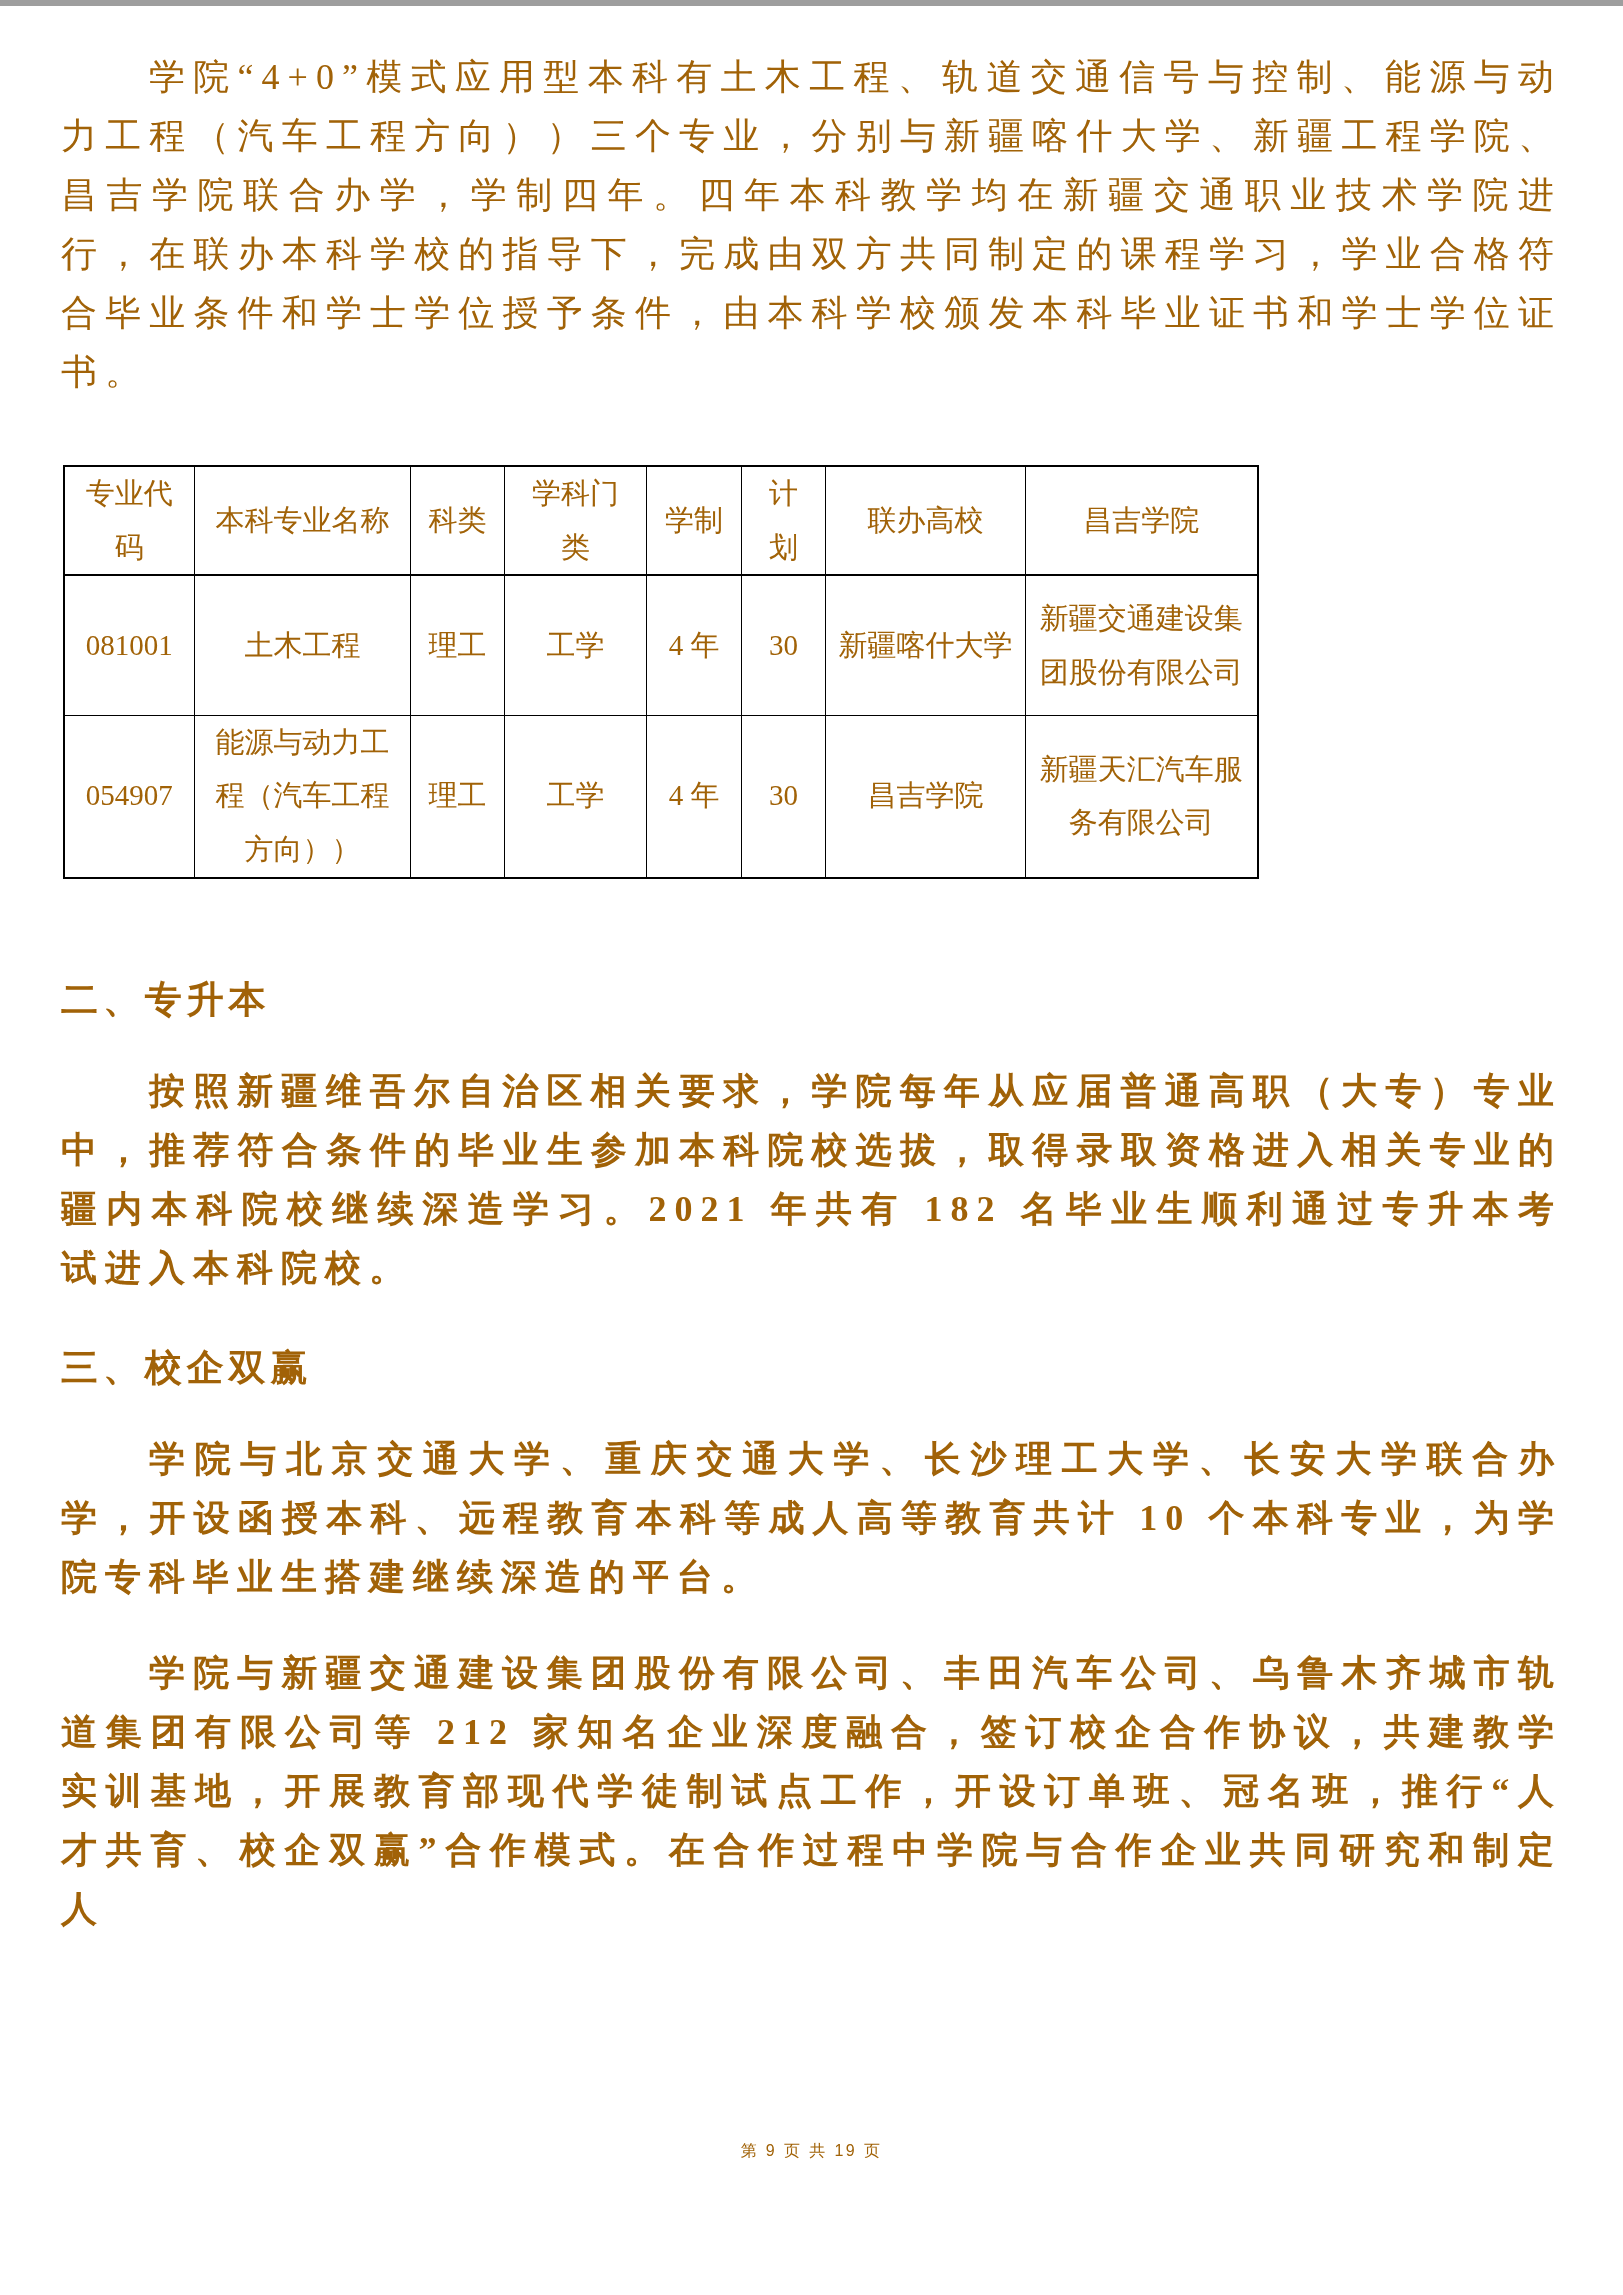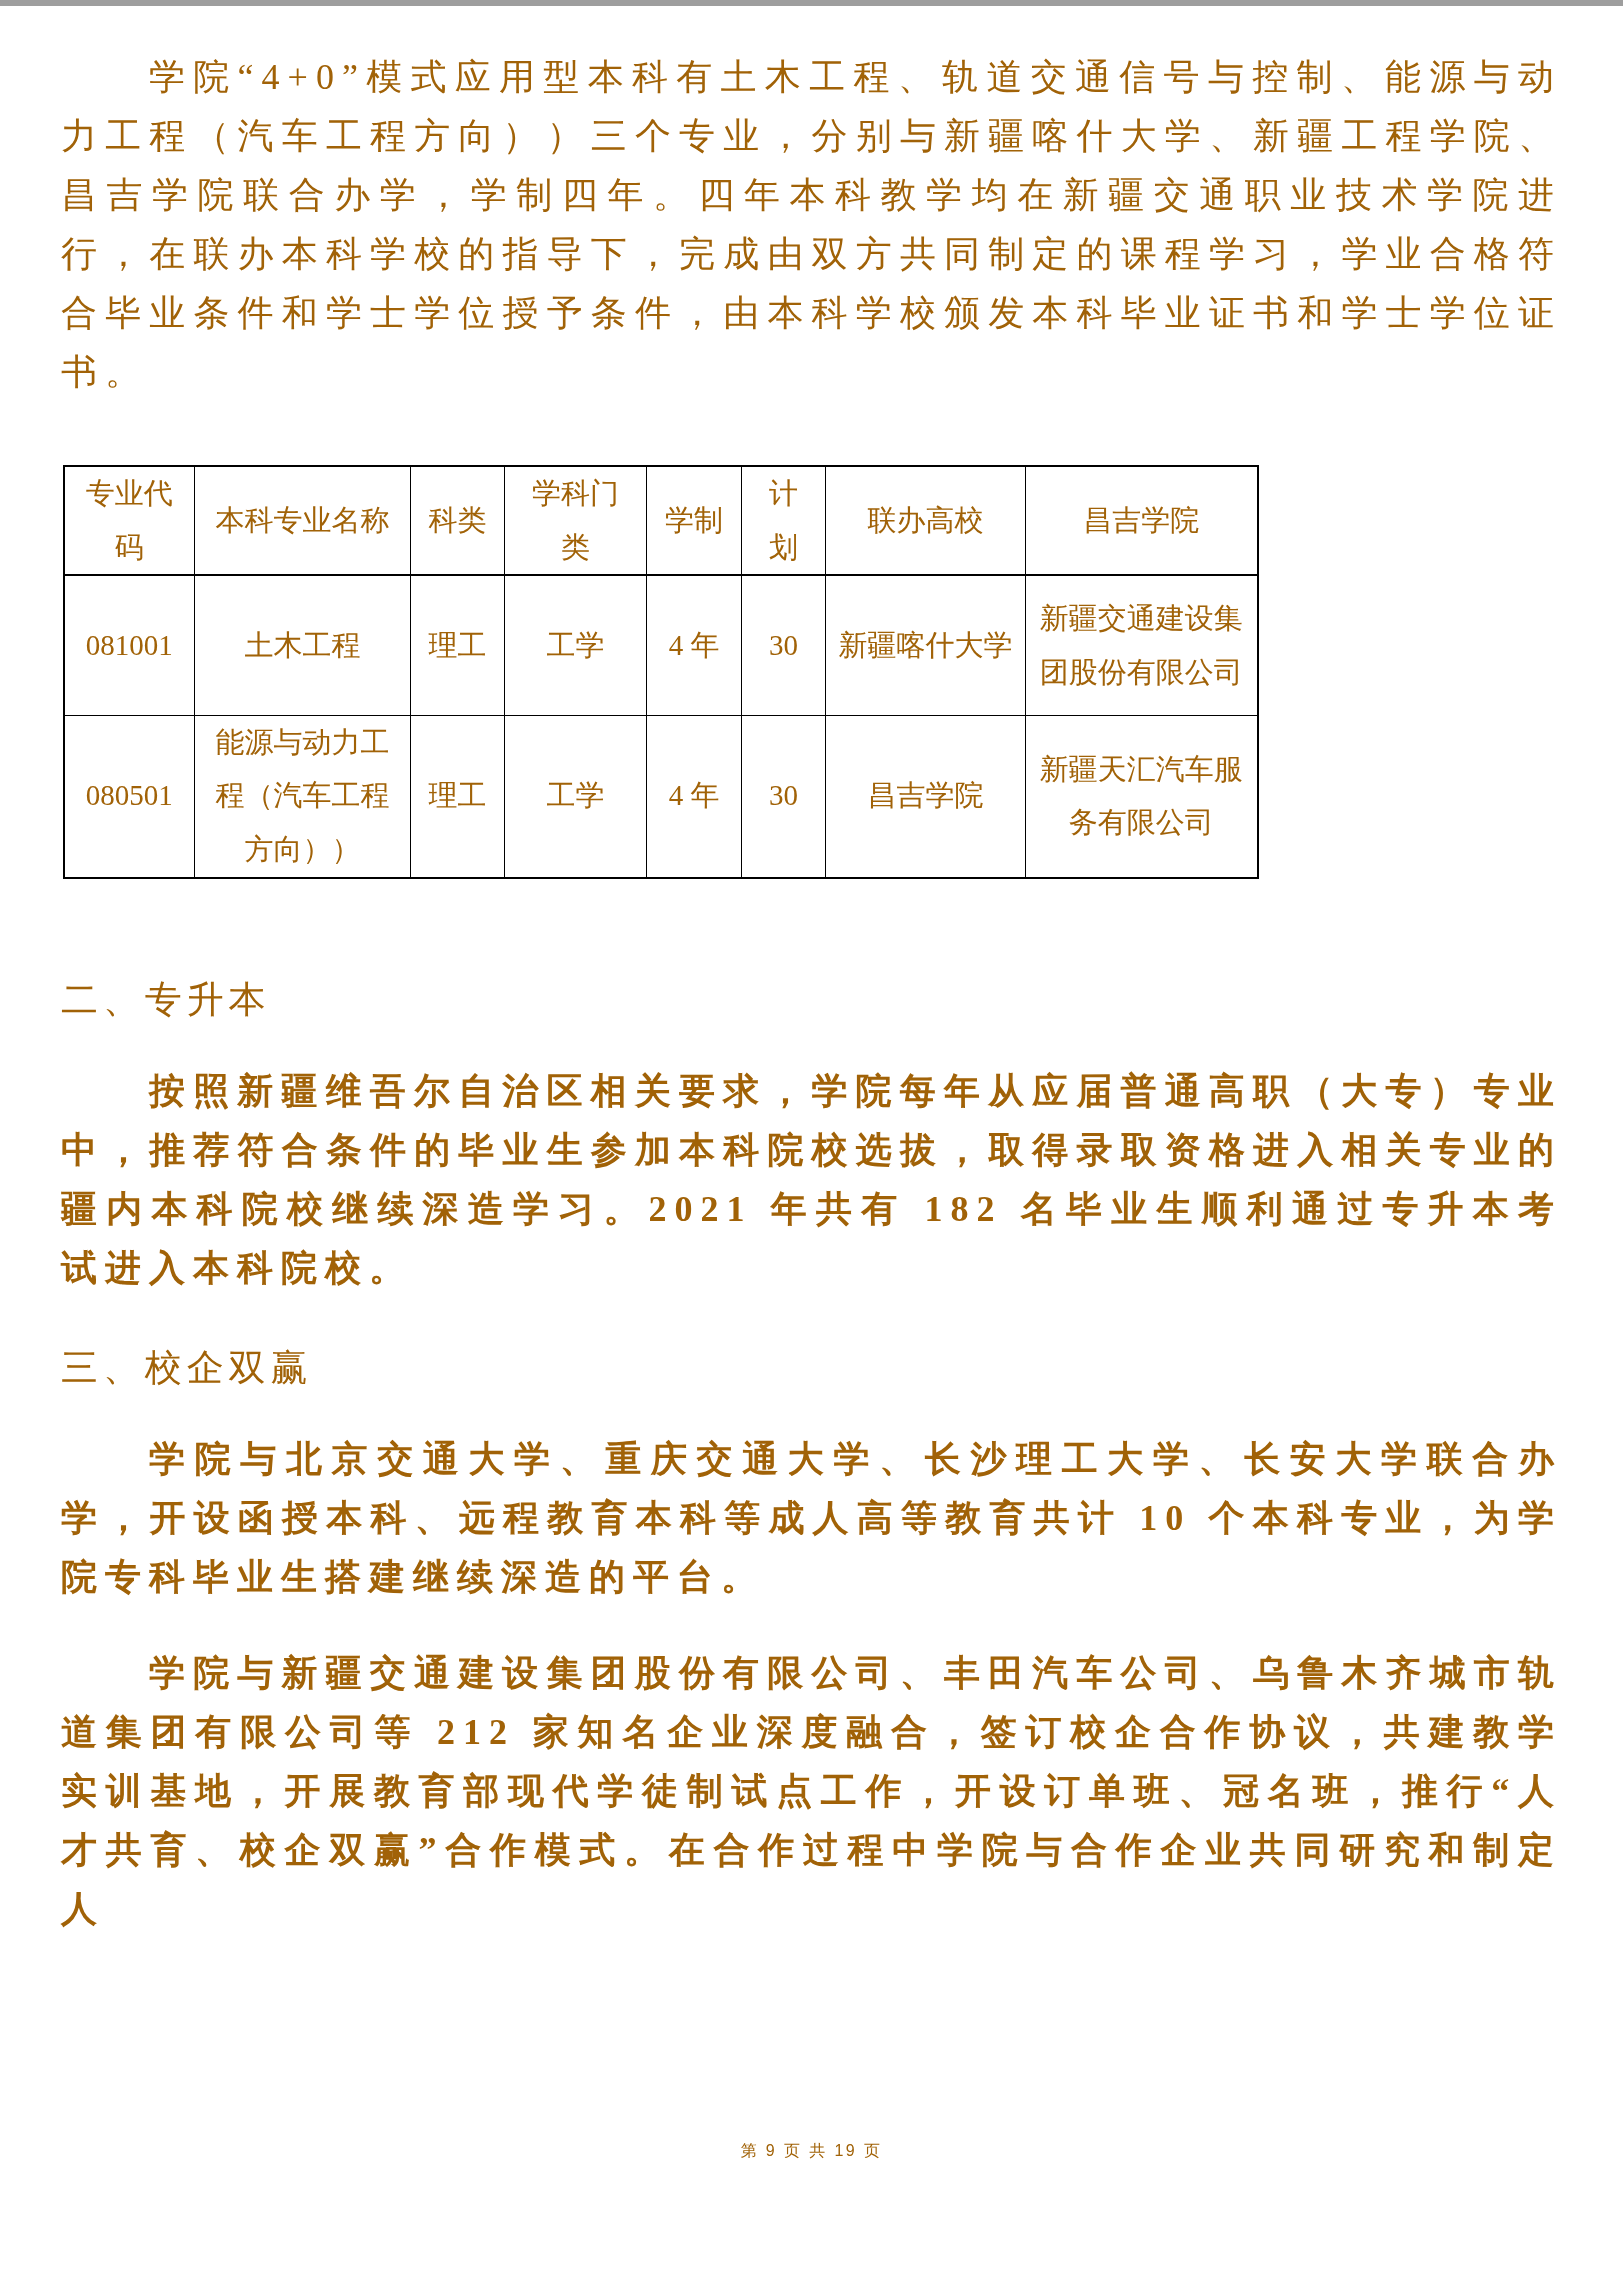--- a/index.html
+++ b/index.html
@@ -20,21 +20,21 @@
     font-size:36px;
     line-height:59px;
     letter-spacing:8px;
     text-align:justify;
     text-indent:88px;
   }
   .h-sec {
     margin:0;
     font-size:37px;
     line-height:50px;
-    font-weight:normal;
+    font-weight:bold;
     letter-spacing:4.9px;
   }
   .mt-table { margin-top:63px;border-radius:9px; }
   .mt-h2 { margin-top:96px; }
   .mt-h3 { margin-top:45px; }
   .mt-h4 { margin-top:123px; }
   .mt-par { margin-top:37px;font-weight:bold; }
 
   table.majors {
     width:1193px;
@@ -106,21 +106,21 @@
           <td>081001</td>
           <td>土木工程</td>
           <td>理工</td>
           <td>工学</td>
           <td>4 年</td>
           <td>30</td>
           <td>新疆喀什大学</td>
           <td>新疆交通建设集团股份有限公司</td>
         </tr>
         <tr class="r3">
-          <td>080501</td>
+          <td>054907</td>
           <td class="cell-small">能源与动力工程（汽车工程方向））</td>
           <td>理工</td>
           <td>工学</td>
           <td>4 年</td>
           <td>30</td>
           <td>昌吉学院</td>
           <td>新疆天汇汽车服务有限公司</td>
         </tr>
       </tbody>
     </table>

